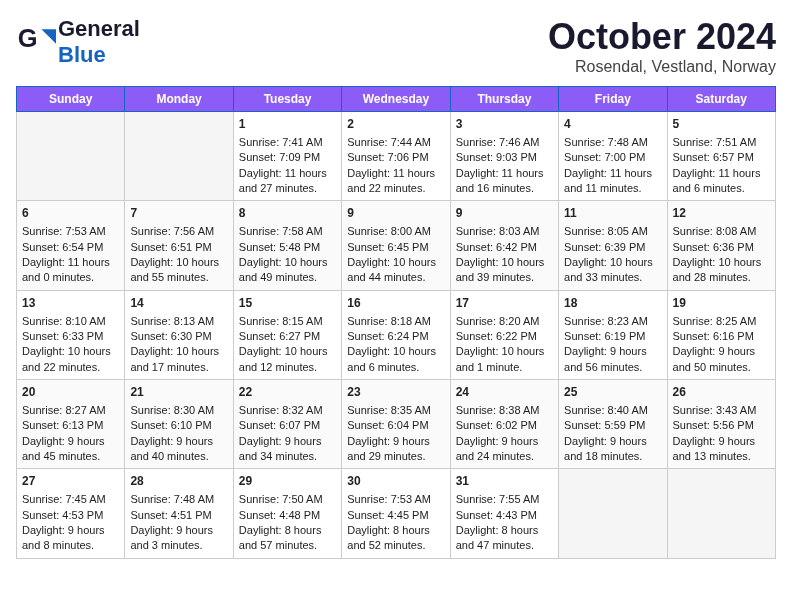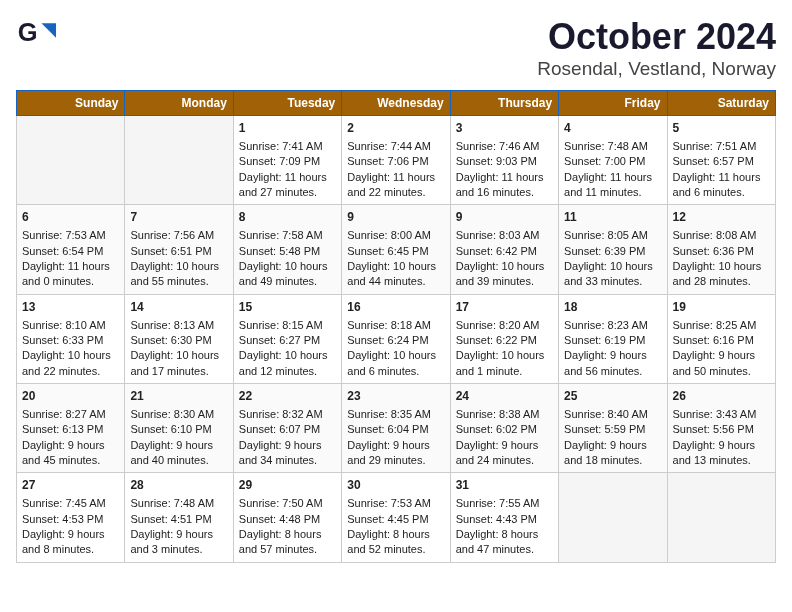--- a/index.html
+++ b/index.html
@@ -30,35 +30,35 @@
     }
     .title-block {
       text-align: right;
     }
     .month-title {
       font-size: 36px;
       font-weight: bold;
       color: #1a1a2e;
     }
     .location {
-      font-size: 19px;
+      font-size: 16px;
       color: #444;
     }
     table {
       width: 100%;
       border-collapse: collapse;
       font-size: 11px;
     }
     thead th {
-      background: #a16207;
+      background: #8b5cf6;
       color: #fff;
       padding: 5px 6px;
       font-size: 12px;
       font-weight: bold;
-      text-align: right;
+      text-align: center;
       border: 1px solid #1565c0;
     }
     tbody td {
       border: 1px solid #ccc;
       vertical-align: top;
       padding: 4px 5px;
       min-height: 80px;
       height: 88px;
       width: calc(100% / 7);
       color: #222;
@@ -85,20 +85,24 @@
   </style>
 </head>
 <body>
 
 <div class="header">
   <div class="logo">
     <svg class="logo-icon" viewBox="0 0 44 44">
       <text x="2" y="28" font-size="28" font-weight="bold" fill="#1a1a2e" font-family="Arial">G</text>
       <polygon points="28,8 44,8 44,24" fill="#1565c0"></polygon>
     </svg>
+    <div>
+      <span>General</span><br>
+      <span style="color:#1565c0;">Blue</span>
+    </div>
   </div>
   <div class="title-block">
     <div class="month-title">October 2024</div>
     <div class="location">Rosendal, Vestland, Norway</div>
   </div>
 </div>
 
 <table>
   <thead>
     <tr id="weekday-header">

